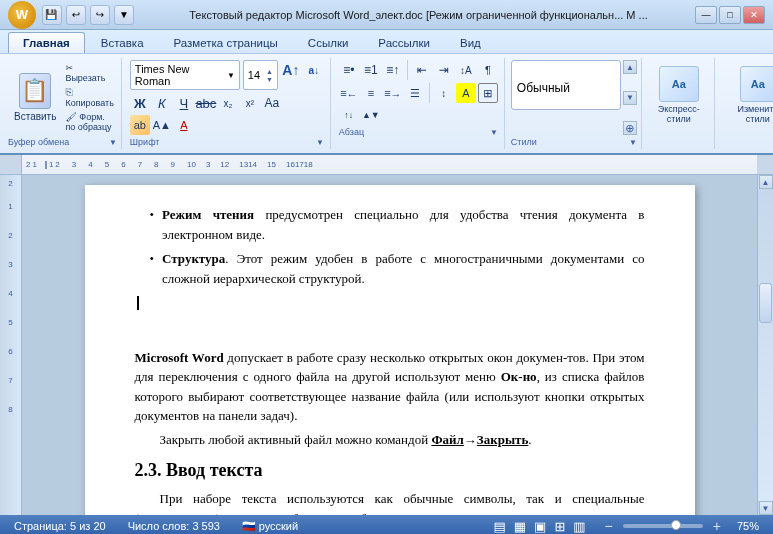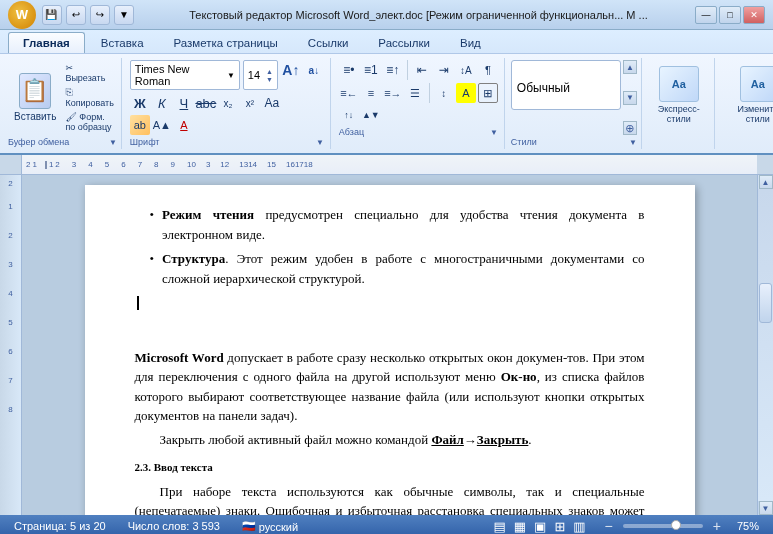--- a/index.html
+++ b/index.html
@@ -239,21 +239,21 @@
     .status-bar {
       height: 22px;
       background: linear-gradient(to bottom, #5080c0, #3060a8);
       display: flex; align-items: center;
       padding: 0 8px;
       gap: 10px;
       color: white;
       font-size: 11px;
     }
     .status-item {
-      display: flex; align-items: flex-end; gap: 3px;
+      display: flex; align-items: center; gap: 3px;
       padding: 1px 6px;
       border-radius: 2px;
       cursor: pointer;
       white-space: nowrap;
     }
     .status-right { margin-left: auto; display: flex; align-items: center; gap: 4px; }
     .zoom-slider-track {
       width: 80px; height: 4px;
       background: rgba(255,255,255,0.4);
       border-radius: 2px;
@@ -507,21 +507,21 @@
       <div style="margin-bottom:8px;">&nbsp;</div>
 
       <div style="text-align:justify; margin-bottom:4px;">
         <span class="doc-bold">Microsoft Word</span> допускает в работе сразу несколько открытых окон докумен-тов. При этом для переключения с одного файла на другой используют меню <span class="doc-bold">Ок-но</span>, из списка файлов которого выбирают соответствующее название файла (или используют кнопки открытых документов на панели задач).
       </div>
       <div style="text-indent:25px; text-align:justify; margin-bottom:8px;">
         Закрыть любой активный файл можно командой <span class="doc-bold"><span class="underline">Файл</span>→<span class="underline">Закрыть</span></span>.
       </div>
 
       <div style="margin-bottom:5px;">
-        <span class="doc-bold" style="font-size:11px;">2.3. Ввод текста</span>
+        <span class="doc-bold" style="font-size:18px;">2.3. Ввод текста</span>
       </div>
 
       <div style="text-indent:25px; text-align:justify; margin-bottom:5px;">
         При наборе текста используются как обычные символы, так и специальные (непечатаемые) знаки. Ошибочная и избыточная расстановка специальных знаков может осложнить оформление текста. Поэтому необходимо строго придерживаться следующих правил:
       </div>
 
     </div>
   </div>
 
   <div class="right-scrollbar">

